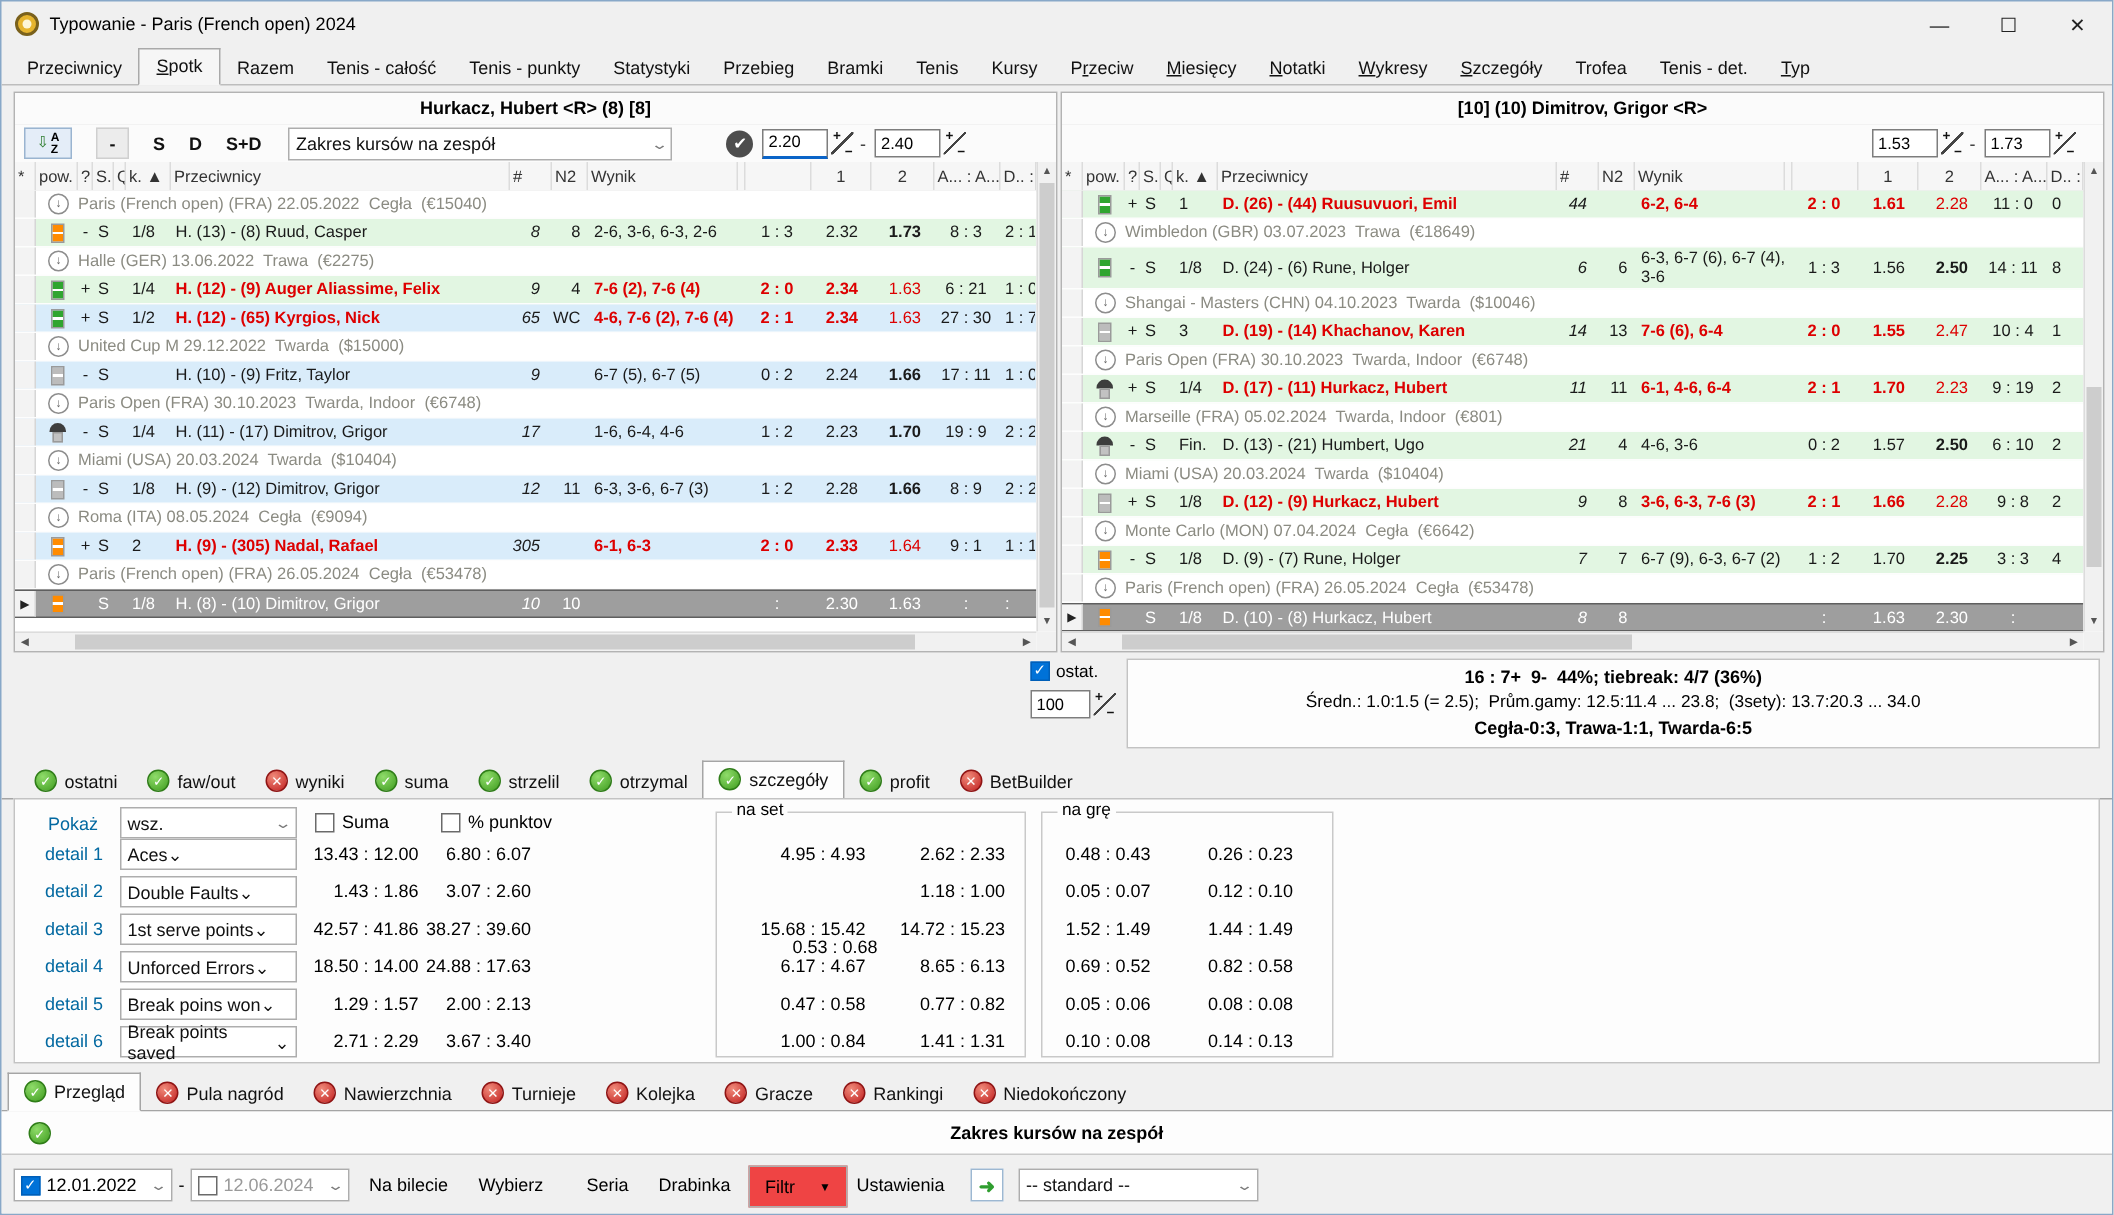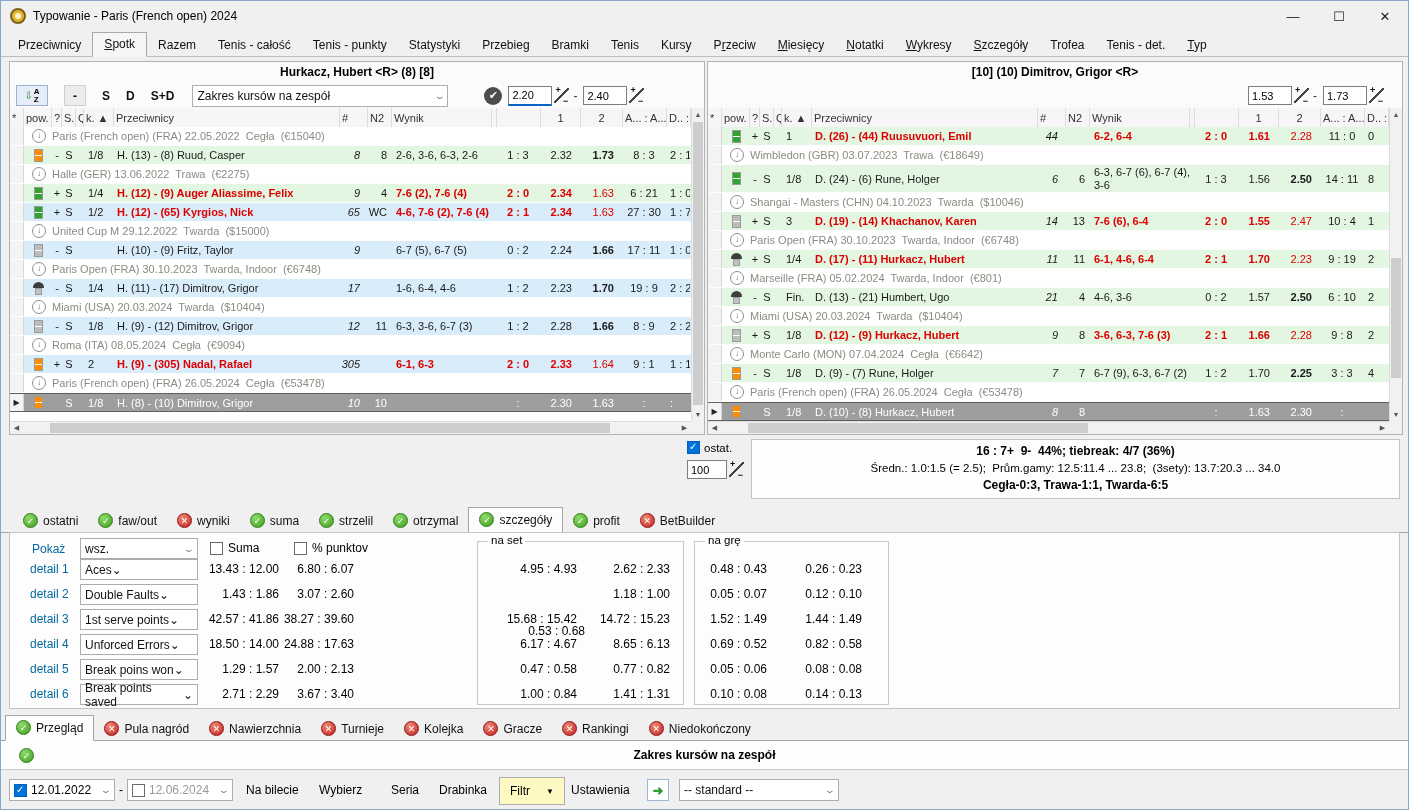--- a/index.html
+++ b/index.html
@@ -118,21 +118,21 @@
   .btabs{position:absolute;left:0;top:712px;width:100%;height:28px;border-bottom:1px solid #a5a5a5;box-sizing:border-box;display:flex;align-items:flex-end;padding-left:4px;}
   
   .statusbar{position:absolute;left:0;top:740px;width:100%;height:29px;background:#fdfdfd;border-bottom:1px solid #c9c9c9;box-sizing:border-box;}
   .statusbar .tick{position:absolute;left:18px;top:7px;}
   .statustext{position:absolute;left:0;width:100%;top:0;text-align:center;font-size:12px;font-weight:bold;line-height:29px;color:#000;}
   
   .btoolbar{position:absolute;left:0;top:769px;width:100%;height:41px;background:#f0f0f0;}
   .datecombo{position:absolute;top:9px;height:22px;border:1px solid #adadad;background:#fff;display:flex;align-items:center;gap:4px;padding:0 4px;box-sizing:border-box;font-size:12px;}
   .datecombo .chev{margin-left:auto;color:#7a7a7a;font-size:9px;transform:scaleX(1.6);}
   .flatbtn{position:absolute;top:13px;font-size:12px;color:#000;}
-  .filterbtn{position:absolute;left:498px;top:7px;width:64px;height:26px;border:1px solid #adadad;background:#fef9c3;display:flex;align-items:center;justify-content:center;gap:16px;font-size:12px;color:#000;}
+  .filterbtn{position:absolute;left:498px;top:7px;width:64px;height:26px;border:1px solid #adadad;background:#ef4444;display:flex;align-items:center;justify-content:center;gap:16px;font-size:12px;color:#000;}
   .filterbtn .car{font-size:8px;}
   .arrowbtn{position:absolute;left:646px;top:9px;width:22px;height:22px;border:1px solid #9db8d2;background:#fff;display:flex;align-items:center;justify-content:center;color:#2f9e2f;font-size:13px;font-weight:bold;box-sizing:border-box;}
   .presetcombo{position:absolute;left:678px;top:9px;width:150px;}
 </style>
 </head>
 <body>
 
 <div class="app">
 
   <div class="titlebar">

